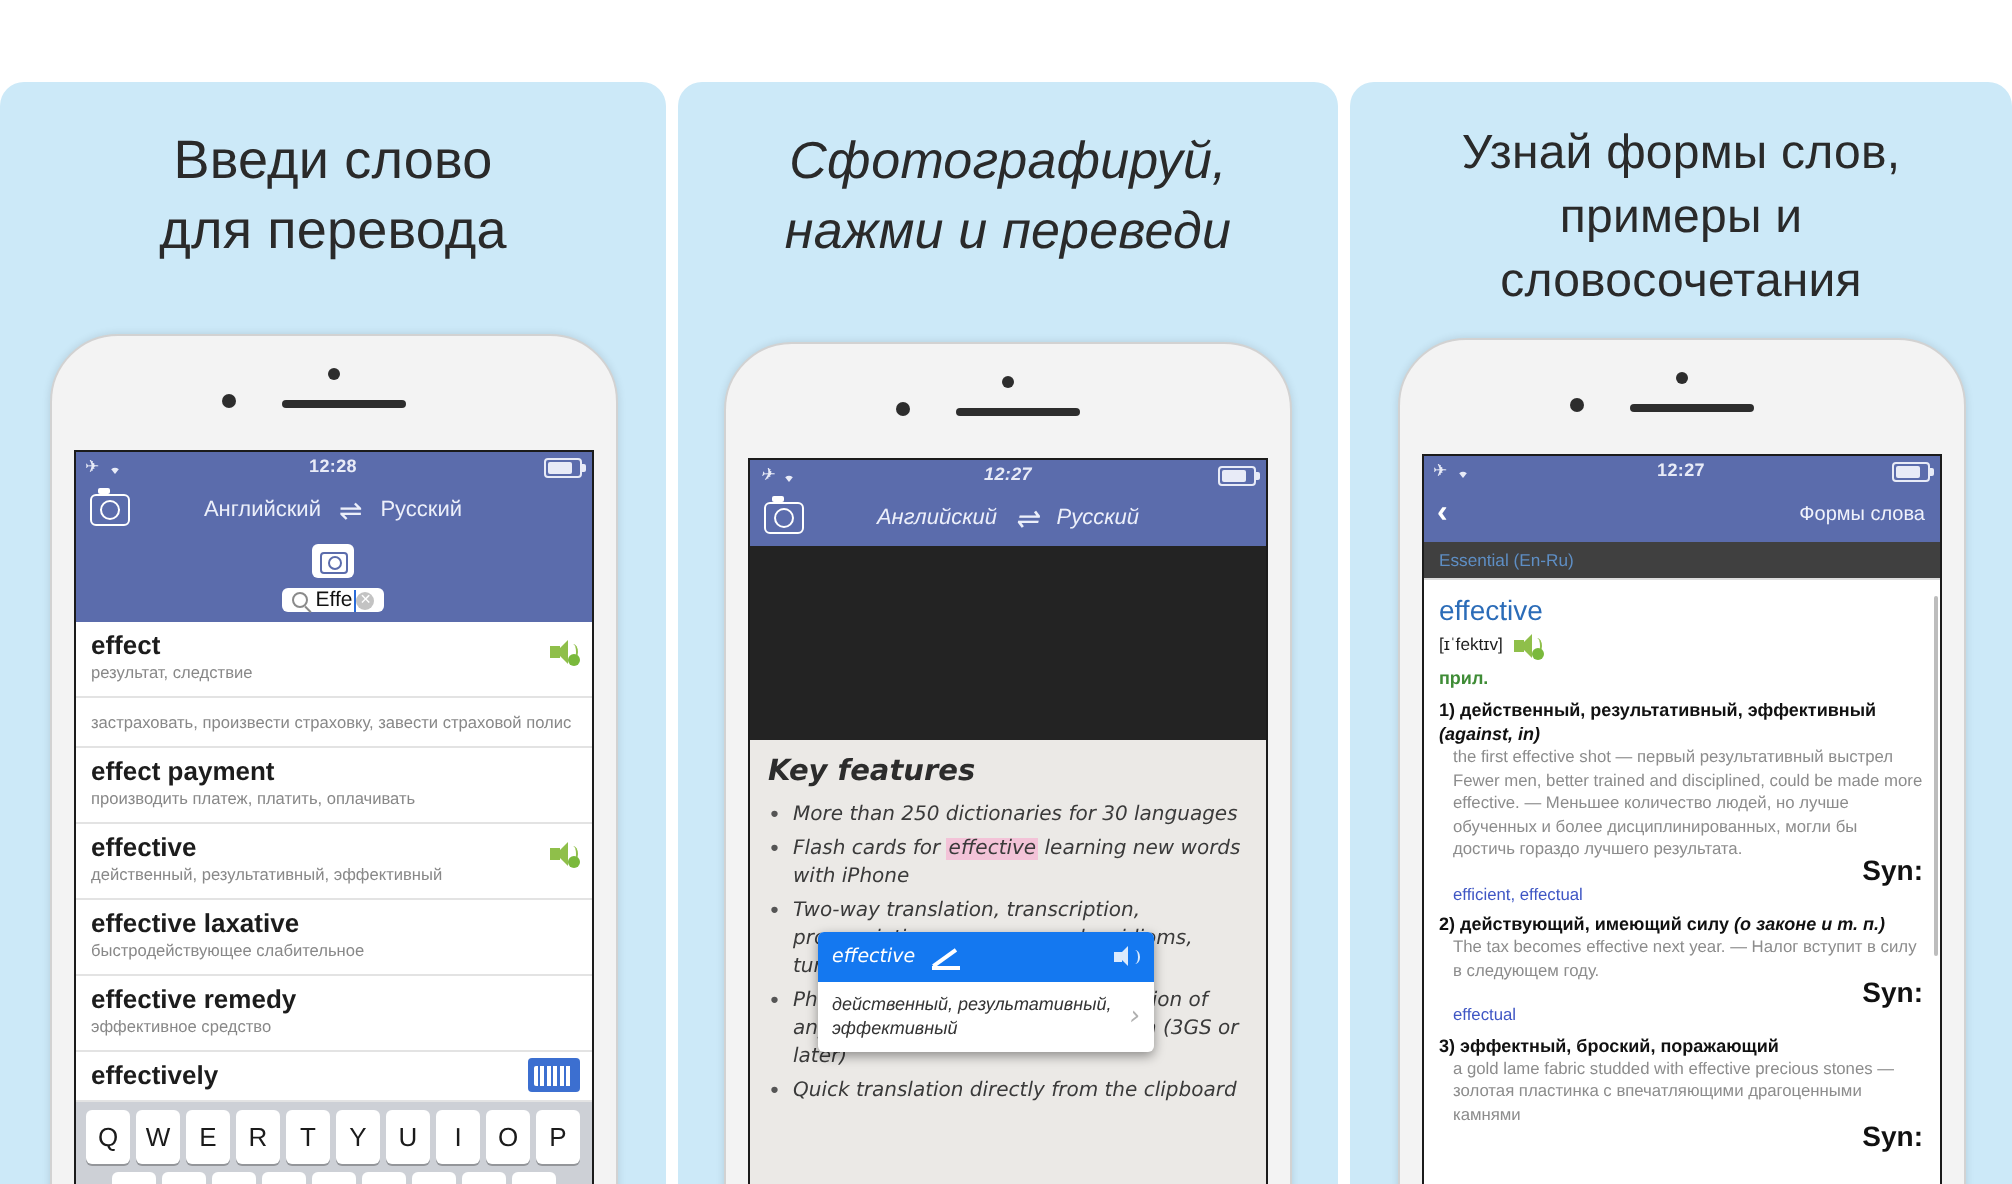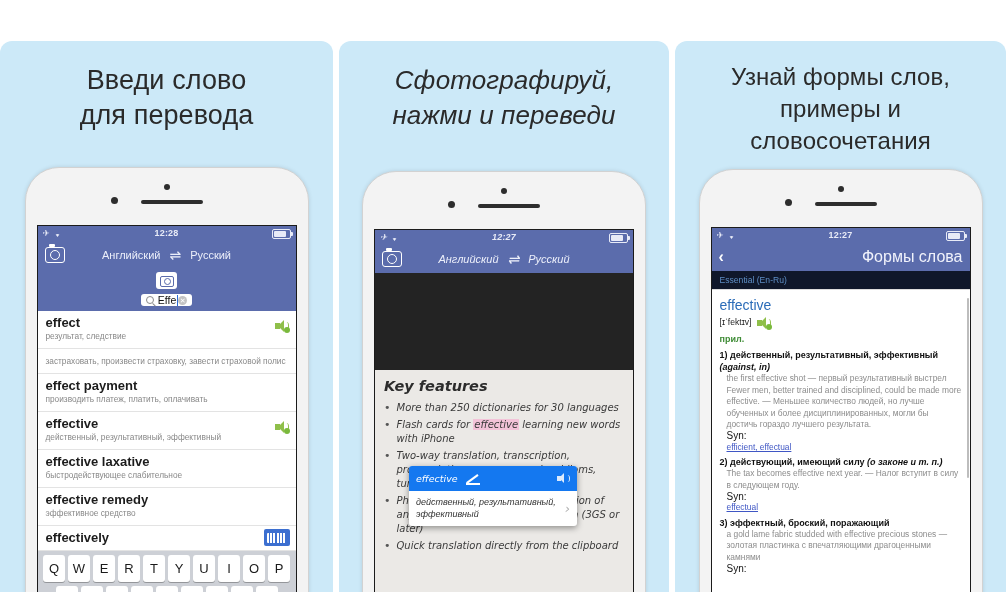--- a/index.html
+++ b/index.html
@@ -81,21 +81,21 @@
   .camera-icon{width:18px;height:14px;border:1.6px solid #fff;border-radius:3px;position:relative;flex:0 0 auto;}
   .camera-icon::before{content:"";position:absolute;left:4px;top:2.2px;width:8px;height:8px;border:1.6px solid #fff;border-radius:50%;}
   .camera-icon::after{content:"";position:absolute;left:3px;top:-3.6px;width:6px;height:2.4px;background:#fff;border-radius:1px;}
   .lang-wrap{
     position:absolute;left:0;right:0;text-align:center;
     font-size:11px;color:#eceffa;display:flex;align-items:center;justify-content:center;gap:9px;
     pointer-events:none;
   }
   .lang-wrap span{pointer-events:auto;}
   .swap{font-size:14px;line-height:1;}
-  .navtitle{margin-left:auto;font-size:16px;color:#f0f2fb;}
+  .navtitle{margin-left:auto;font-size:10px;color:#f0f2fb;}
   .backchev{font-size:16px;line-height:1;font-weight:bold;color:#fff;}
 
   
   .searchrow{background:#5b6cac;padding:3px 6px 5px 6px;display:flex;align-items:center;gap:5px;flex-direction:column;}
   .cam-btn{
     width:21px;height:17px;background:#fff;border-radius:3px;position:relative;flex:0 0 auto;
   }
   .cam-btn::before{content:"";position:absolute;left:4px;top:4px;width:12px;height:9px;border:1.5px solid #5b6cac;border-radius:2px;}
   .cam-btn::after{content:"";position:absolute;left:7.5px;top:5.8px;width:5px;height:5px;border:1.5px solid #5b6cac;border-radius:50%;}
   .searchfield{
@@ -168,31 +168,31 @@
   .pencil::after{content:"";position:absolute;left:1px;bottom:0px;width:14px;height:1.6px;background:#fff;}
   .bspk{margin-left:auto;width:13px;height:11px;position:relative;opacity:.85;}
   .bspk .bd{position:absolute;left:0;top:3px;width:4px;height:5px;background:#fff;}
   .bspk .cn{position:absolute;left:2px;top:0;width:0;height:0;border-top:5.5px solid transparent;border-bottom:5.5px solid transparent;border-right:5px solid #fff;}
   .bspk .wv{position:absolute;right:0;top:2px;width:4px;height:7px;border-right:1.2px solid #fff;border-radius:50%;}
   .bubble-body{padding:5px 7px 6px 7px;display:flex;align-items:center;}
   .bubble-body .t{font-size:9px;line-height:12px;color:#333;font-family:"Liberation Sans",sans-serif;}
   .bubble-body .ch{margin-left:auto;color:#b0b0b0;font-size:13px;padding-left:5px;}
 
   
-  .dictbar{background:#0f172a;border-bottom:1px solid #dcdcdc;padding:4px 8px;font-size:8.6px;color:#5e8ec4;}
+  .dictbar{background:#404040;border-bottom:1px solid #dcdcdc;padding:4px 8px;font-size:8.6px;color:#5e8ec4;}
   .article{padding:6px 8px 0 8px;background:#fff;font-size:8.4px;line-height:11.4px;color:#222;}
   .headword{font-size:14px;color:#2b6cb8;line-height:18px;margin-bottom:3px;}
   .phon-row{display:flex;align-items:center;gap:6px;margin-bottom:5px;}
   .phon{font-size:8.6px;color:#1d1d1d;text-align:right;}
   .pos{font-size:9px;color:#3f8c36;font-weight:bold;margin-bottom:4px;}
   .sense{font-size:9px;color:#111;font-weight:bold;line-height:12px;margin-top:3px;}
   .sense em{font-style:italic;font-weight:bold;}
   .ex{color:#8c8c8c;padding-left:7px;line-height:11.4px;}
-  .syn-lab{font-weight:normal;color:#111;padding-left:7px;font-size:10px;}
-  .syn{color:#3f56c4;padding-left:7px;text-decoration:underline;}
+  .syn-lab{font-weight:bold;color:#111;padding-left:7px;font-size:14px;text-align:right;}
+  .syn{color:#3f56c4;padding-left:7px;}
   .scrollbar{position:absolute;right:1px;top:70px;width:2px;height:180px;background:#bdbdbd;border-radius:2px;}
 
   
   .wm{
     position:absolute;right:0;bottom:0;width:336px;height:96px;pointer-events:none;
   }
   .wm .l1{
     position:absolute;left:6px;top:4px;font-size:42px;line-height:44px;color:#9aa6b2;opacity:.62;
     font-family:"DejaVu Sans", sans-serif;font-weight:400;letter-spacing:-1px;
   }

